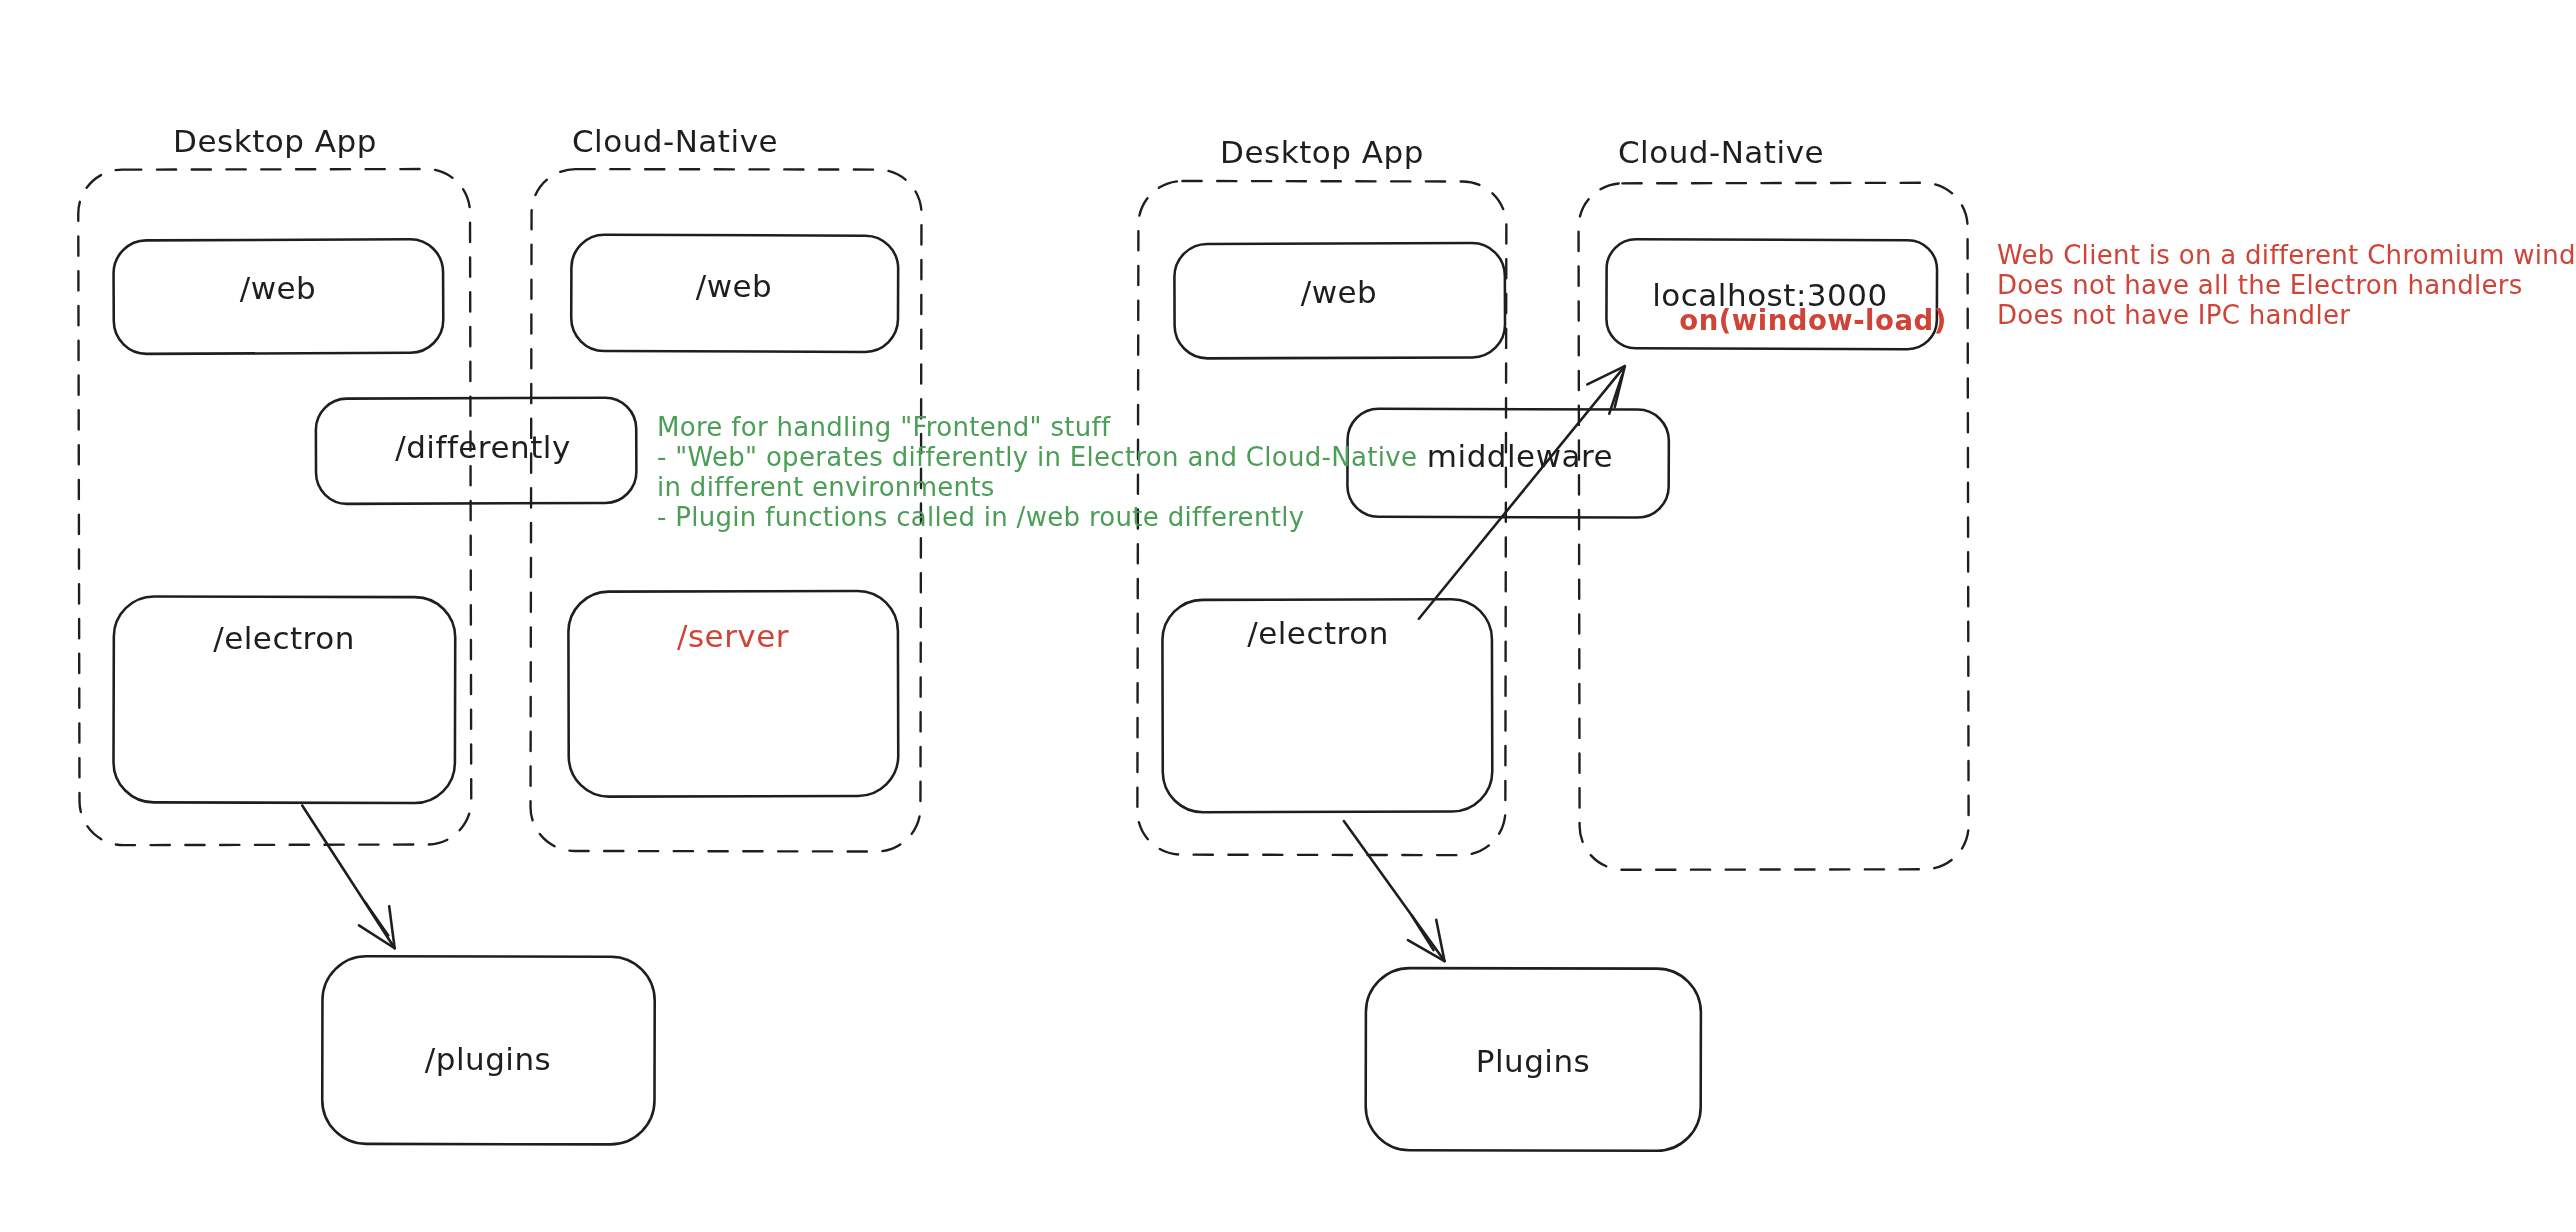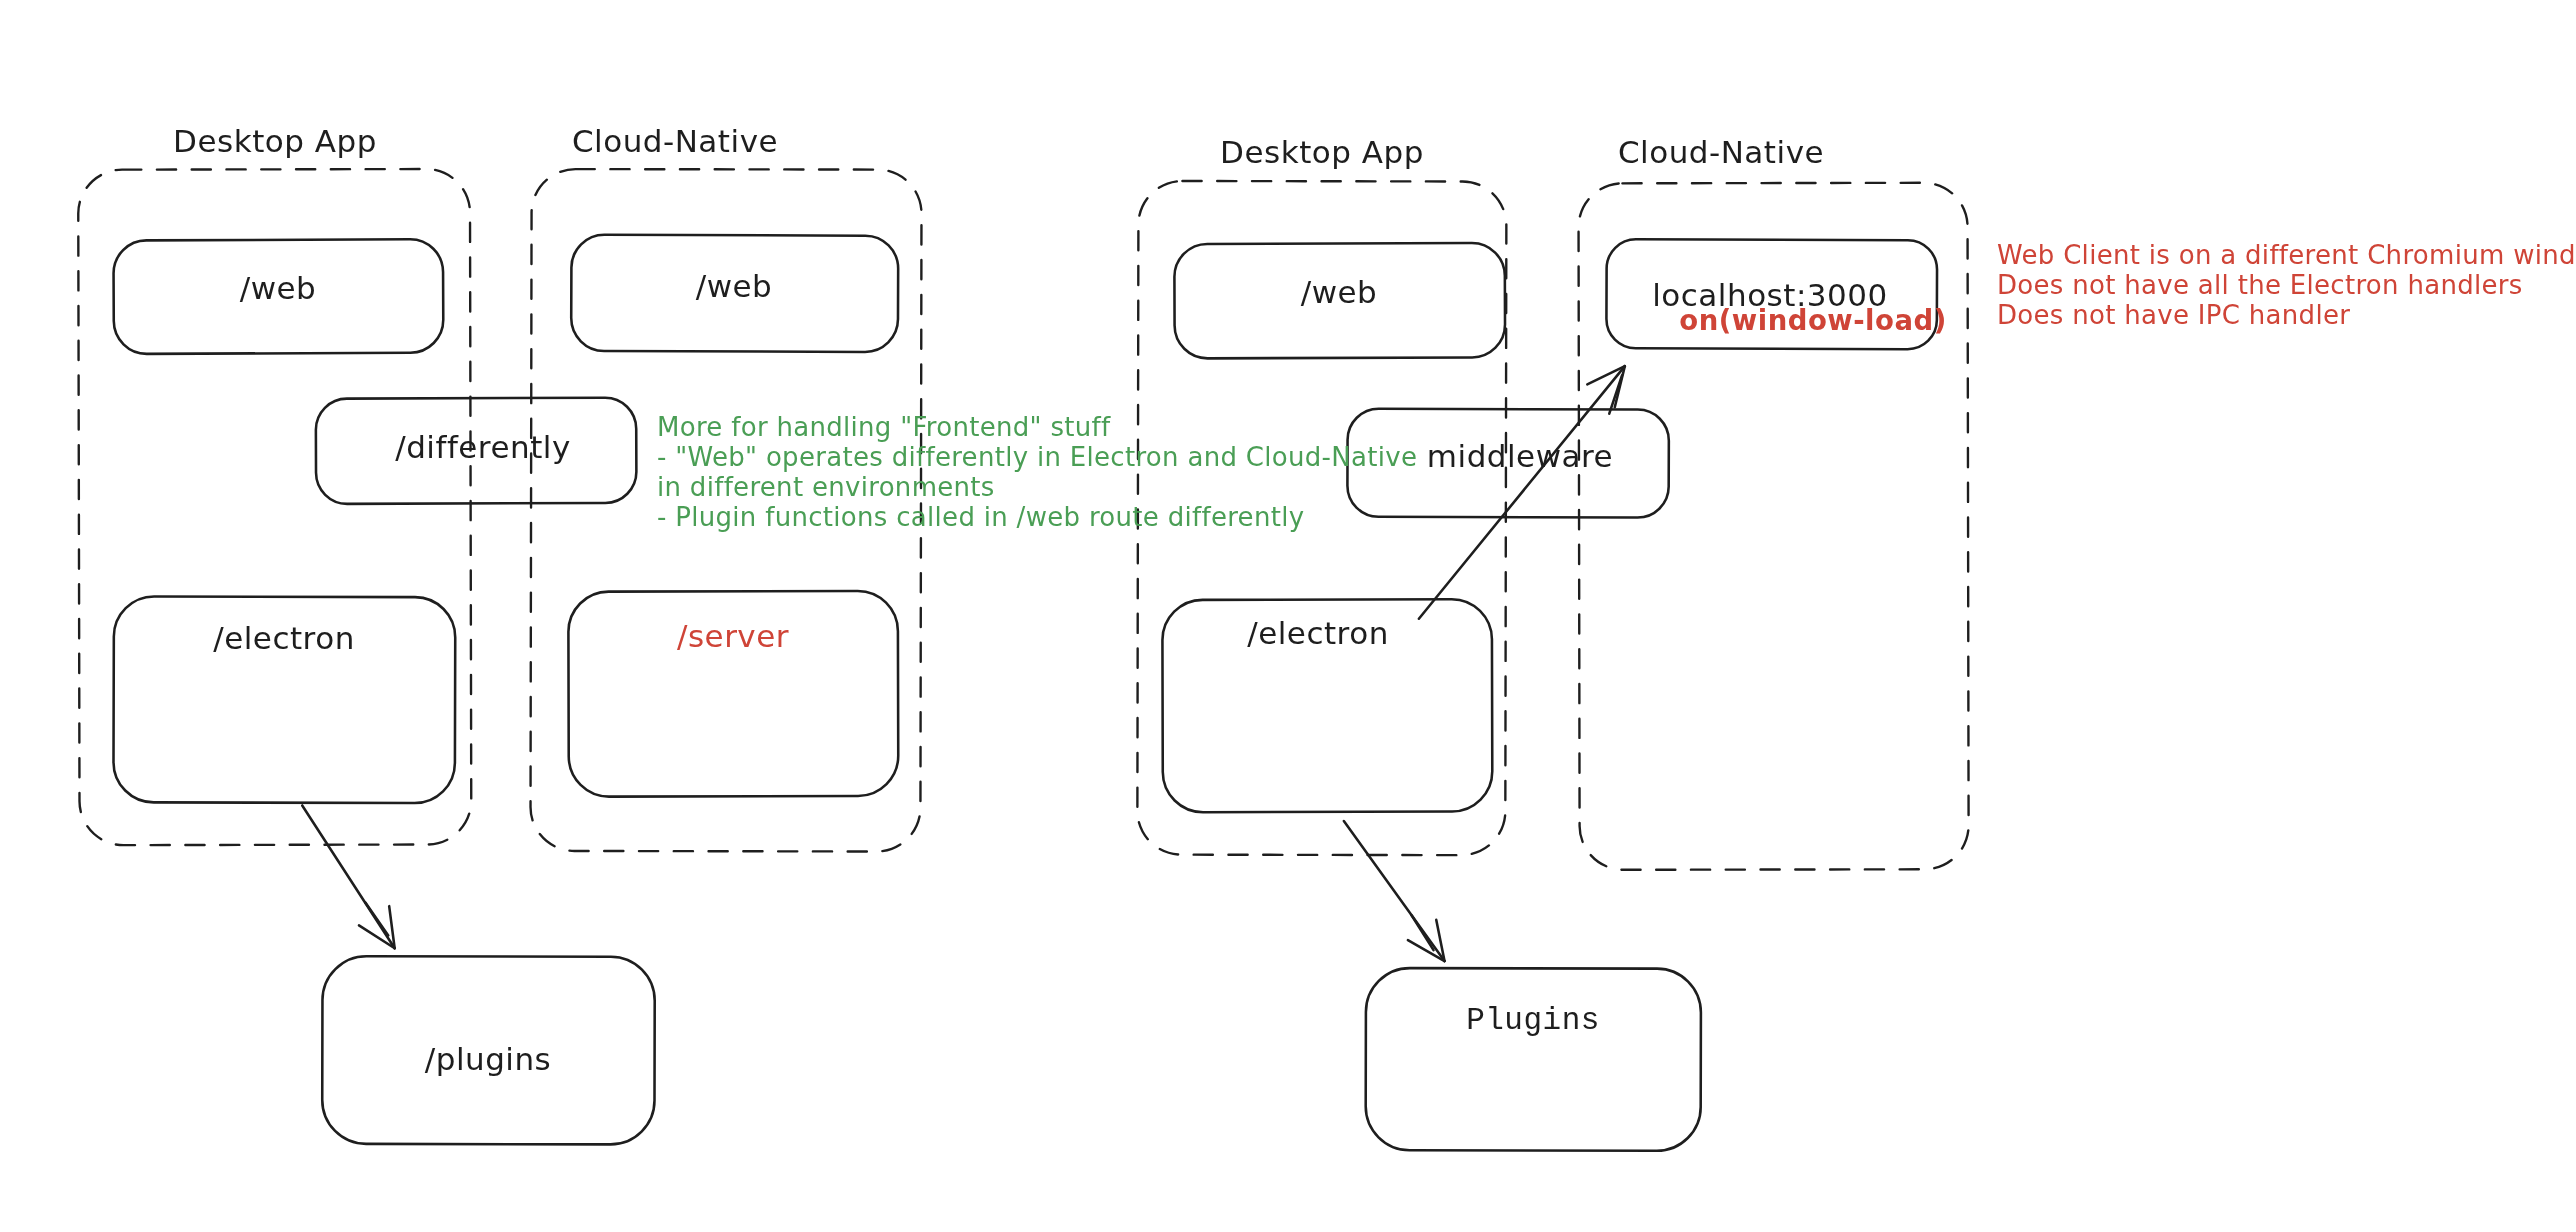--- a/index.html
+++ b/index.html
@@ -79,21 +79,21 @@
   </div>
 
   <div class="lbl ctr" style="left:1322px;top:135px;">Desktop App</div>
   <div class="lbl ctr" style="left:1721px;top:135px;">Cloud-Native</div>
 
   <div class="lbl ctr" style="left:1339px;top:275px;">/web</div>
   <div class="lbl ctr" style="left:1770px;top:258px;margin-top:20px;">localhost:3000</div>
   <div class="lbl ctr red small" style="left:1813px;top:303px;font-weight:bold;">on(window-load)</div>
   <div class="lbl ctr" style="left:1520px;top:439px;">middleware</div>
   <div class="lbl ctr" style="left:1318px;top:616px;">/electron</div>
-  <div class="lbl ctr" style="left:1533px;top:1003px;font-family:Liberation Mono, monospace;">Plugins</div>
+  <div class="lbl ctr" style="left:1533px;top:1044px;">Plugins</div>
 
   <div class="note red" style="left:1997px;top:240px;">
     <div>Web Client is on a different Chromium window</div>
     <div>Does not have all the Electron handlers</div>
     <div>Does not have IPC handler</div>
   </div>
 
 </div>
 
 

